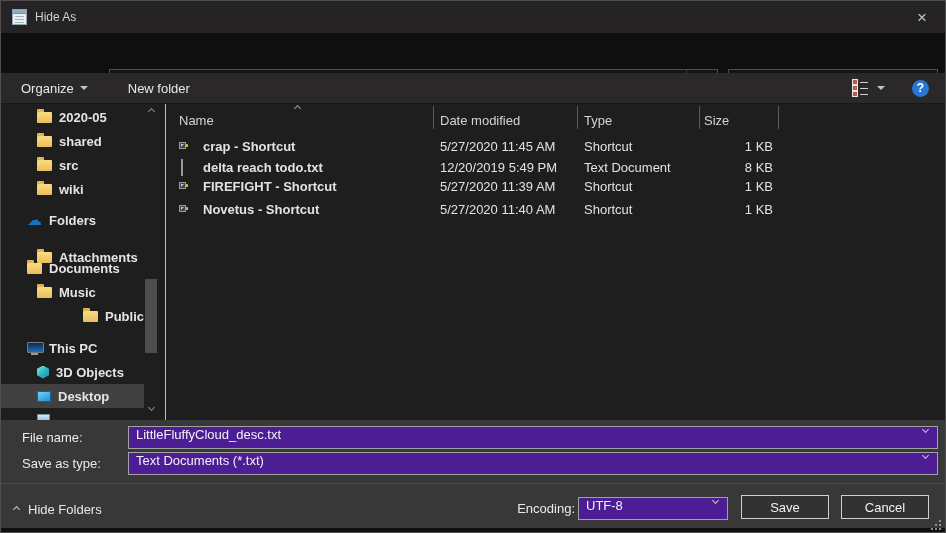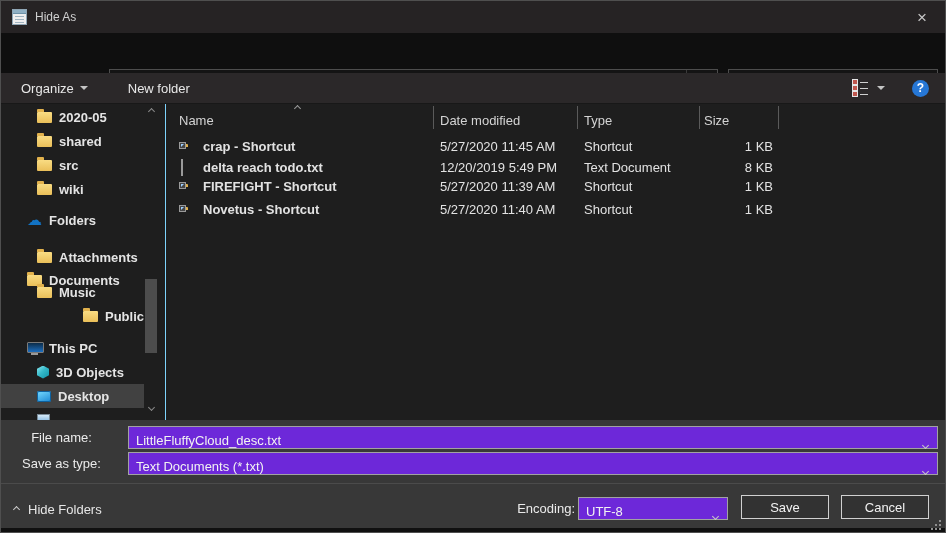--- a/index.html
+++ b/index.html
@@ -98,22 +98,22 @@
 
   .fic { position:relative; flex:0 0 15px; }
   .sc { position:absolute; left:-2px; bottom:-2px; width:7px; height:7px; background:#454545; border:1px solid #9a9a9a; }
   .sc::after { content:''; position:absolute; left:1px; top:1px; width:0; height:0; border-top:3px solid #9ecfff; border-right:3px solid transparent; }
   .ic-txt { width:12px; height:15px; background:#ededed; border:1px solid #9a9a9a; position:relative; }
   .ic-txt::before { content:''; position:absolute; left:0; right:0; top:0; height:2px; background:#8a8a8a; }
   .ic-txt::after { content:''; position:absolute; left:2px; right:2px; top:4px; height:8px; background:repeating-linear-gradient(180deg,#5a5a5a 0 1px,transparent 1px 3px); }
 
   
   .fields { position:absolute; left:0; top:419px; right:0; height:63px; background:#383838; }
-  .flabel { position:absolute; width:121px; text-align:center; color:#eaeaea; font-size:13px; line-height:23px; }
-  .combo { position:absolute; left:127px; width:810px; height:23px; background:#6d28d9; border:1px solid #a2a2a2; display:flex; align-items:flex-end; color:#f2f2f2; }
+  .flabel { position:absolute; width:121px; text-align:left; color:#eaeaea; font-size:13px; line-height:23px;padding-left:21px; }
+  .combo { position:absolute; left:127px; width:810px; height:23px; background:#4c1d95; border:1px solid #a2a2a2; display:flex; align-items:flex-start; color:#f2f2f2; }
   .combo .val { margin-left:7px; white-space:nowrap; }
   .combo .chv { margin-left:auto; margin-right:9px; border-color:#c8c8c8; }
 
   
   .footer { position:absolute; left:0; top:482px; right:0; height:45px; background:#383838; border-top:1px solid #4b4b4b; }
   .hidefolders { position:absolute; left:13px; top:18px; display:flex; align-items:center; gap:9px; color:#e6e6e6; }
   .enc-label { position:absolute; left:480px; top:14px; width:94px; text-align:right; color:#eaeaea; line-height:22px; }
   .enc-combo { left:577px; top:13px; width:150px; height:23px; }
   .btn { position:absolute; top:11px; width:88px; height:24px; background:#323232; border:1px solid #d0d0d0; color:#f2f2f2; font-size:13px; display:flex; align-items:center; justify-content:center; }
   .btn-save { left:740px; } .btn-cancel { left:840px; }
@@ -223,21 +223,21 @@
           <span class="lbl">wiki</span>
         </div>
       <div class="side-item ind0" style="top:104px;">
           <span class="ic-cloud">☁</span>
           <span class="lbl">Folders</span>
         </div>
       <div class="side-item ind1" style="top:141px;">
           <span class="ic-folder"></span>
           <span class="lbl">Attachments</span>
         </div>
-      <div class="side-item ind1" style="top:164px;padding-left:26px;">
+      <div class="side-item ind1" style="top:152px;padding-left:26px;">
           <span class="ic-folder"></span>
           <span class="lbl">Documents</span>
         </div>
       <div class="side-item ind1" style="top:176px;">
           <span class="ic-folder"></span>
           <span class="lbl">Music</span>
         </div>
       <div class="side-item ind1" style="top:200px;justify-content:flex-end;">
           <span class="ic-folder"></span>
           <span class="lbl">Public</span>

